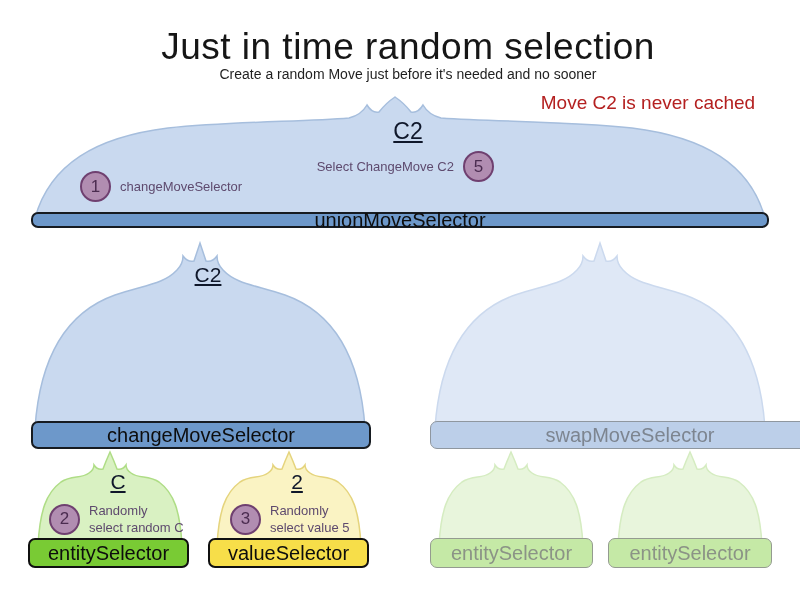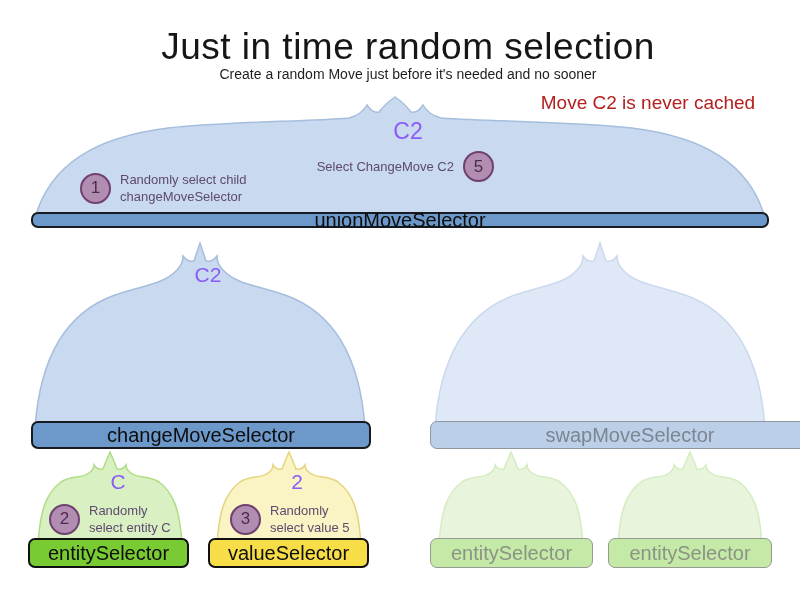--- a/index.html
+++ b/index.html
@@ -7,21 +7,21 @@
     position:relative; width:800px; height:600px; background:#ffffff;
     font-family:"Liberation Sans", sans-serif; overflow:hidden;
   }
   .stage svg { position:absolute; left:0; top:0; z-index:0; }
   .abs { position:absolute; z-index:2;padding-left:8px; }
 
   .title { left:0; top:26px; width:800px; text-align:center; font-size:37px; color:#161616; letter-spacing:0.5px; }
   .subtitle { left:0; top:66px; width:800px; text-align:center; font-size:14px; color:#1f1f1f; }
   .note { left:470px; top:92px; width:340px; text-align:center; font-size:19px; color:var(--note_red,#b42020); }
 
-  .stream { text-align:center; color:#8b5cf6; z-index:2; }
+  .stream { text-align:center; color:#0f172a; z-index:2;text-decoration:underline; }
   .stream.big { font-size:23px; }
   .stream.mid { font-size:21px; }
 
   .mound-blue        { fill:var(--mound_blue,#c9d9ef);        stroke:var(--mound_blue_stroke,#a6bedd); stroke-width:1.5; }
   .mound-blue-faded  { fill:var(--mound_blue_faded,#dfe8f6);  stroke:var(--mound_blue_faded_stroke,#cbd9ee); stroke-width:1.5; }
   .mound-green       { fill:var(--mound_green,#d9f1c2);       stroke:var(--mound_green_stroke,#afdd86); stroke-width:1.5; }
   .mound-yellow      { fill:var(--mound_yellow,#faf3c3);      stroke:var(--mound_yellow_stroke,#e5d47d); stroke-width:1.5; }
   .mound-green-faded { fill:var(--mound_green_faded,#e8f5dc); stroke:var(--mound_green_faded_stroke,#d5ecc1); stroke-width:1.5; }
 
   .bar {
@@ -90,31 +90,30 @@
   <div class="abs stream mid" style="left:239px; top:470px; width:100px;">2</div>
 
   <div class="step" style="left:200px; top:151px; width:294px; justify-content:flex-end;">
     <div class="txt right">Select ChangeMove C2</div>
     <div class="circle">5</div>
   </div>
 
   <div class="step" style="left:80px; top:171px;">
     <div class="circle">1</div>
     <div class="txt">
-      <div>Randomly select child</div>
       <div>changeMoveSelector</div>
     </div>
   </div>
 
 
   <div class="step" style="left:49px; top:502px;">
     <div class="circle">2</div>
     <div class="txt">
       <div>Randomly</div>
-      <div>select entity C</div>
+      <div>select random C</div>
     </div>
   </div>
 
   <div class="step" style="left:230px; top:502px;">
     <div class="circle">3</div>
     <div class="txt">
       <div>Randomly</div>
       <div>select value 5</div>
     </div>
   </div>

